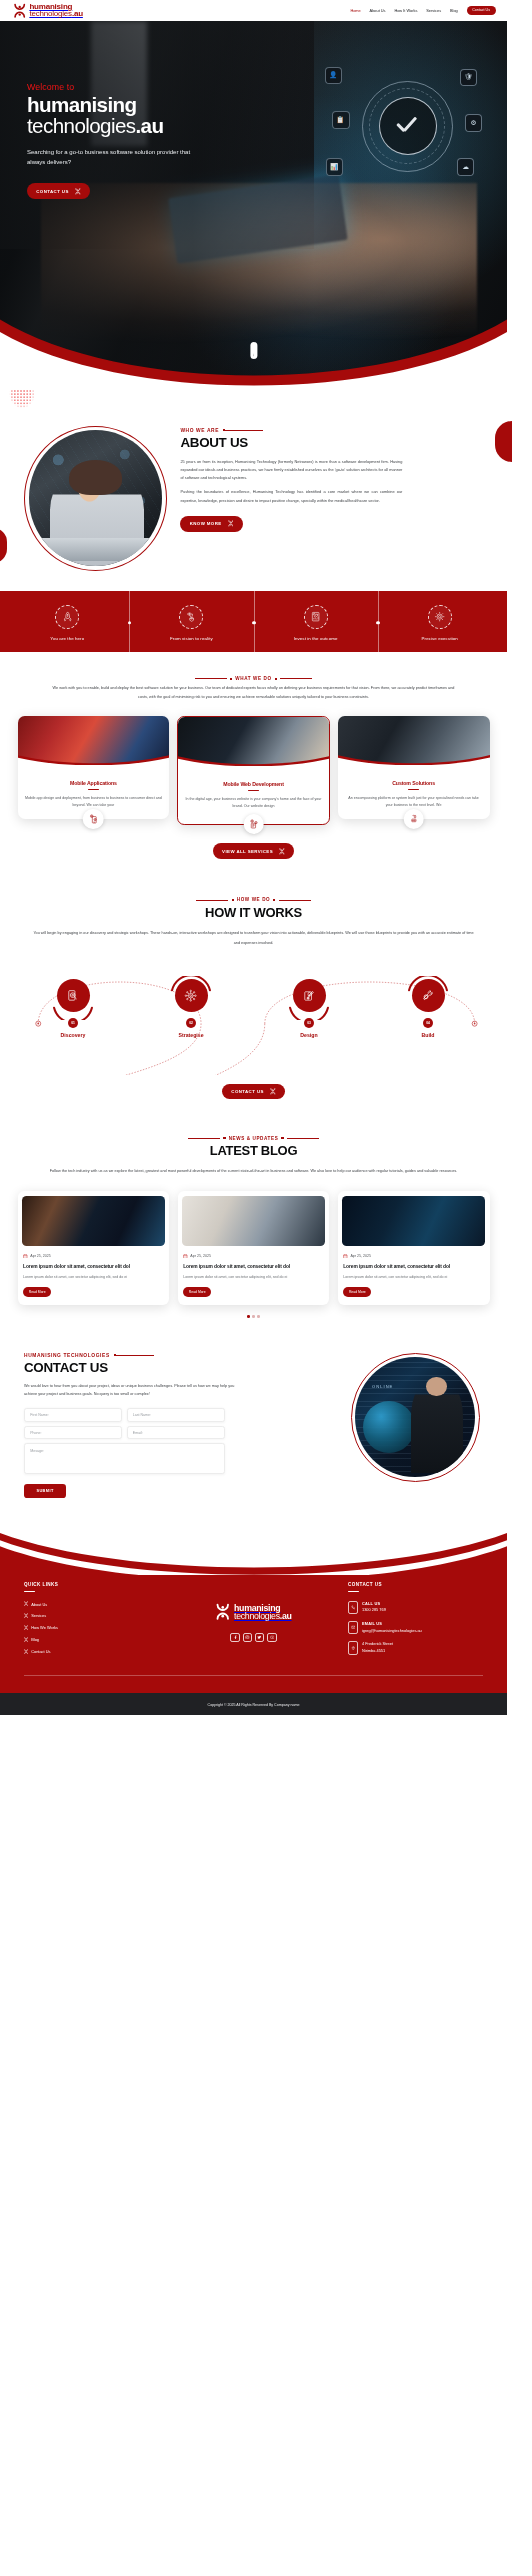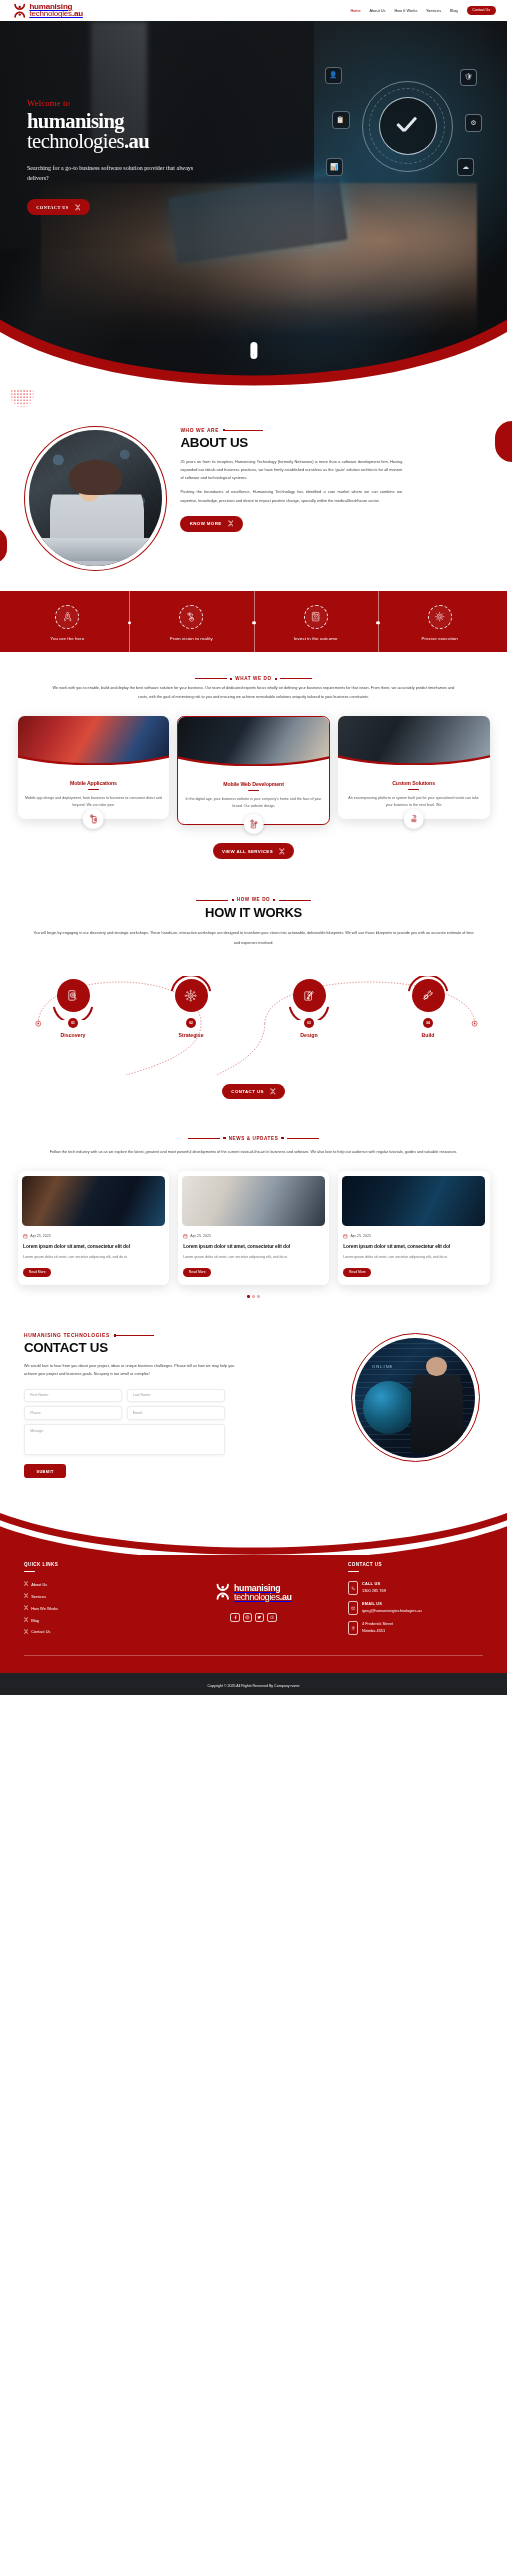--- a/index.html
+++ b/index.html
@@ -67,21 +67,21 @@
     border:1px solid rgba(225,235,245,.85);}
   .hud-check{position:absolute;left:72px;top:58px;width:27px;height:23px;}
   .hud-check:before,.hud-check:after{content:"";position:absolute;background:#f2f6fa;border-radius:1px;}
   .hud-check:before{left:2.1px;top:10.3px;width:9.8px;height:2.6px;transform:rotate(45deg);}
   .hud-check:after{left:7.2px;top:7.2px;width:17.5px;height:2.6px;transform:rotate(-48deg);}
   .hud-chip{position:absolute;width:17.5px;height:17.5px;border-radius:4.1px;
     background:rgba(14,18,24,.72);border:0.5px solid rgba(180,205,225,.5);
     display:flex;align-items:center;justify-content:center;color:#cfe0ec;font-size:6.7px;}
   .hero-dark-fade{position:absolute;inset:0;background:linear-gradient(90deg,rgba(5,7,9,.82) 0%,rgba(5,7,9,.55) 38%,rgba(5,7,9,.12) 62%,rgba(5,7,9,0) 100%);}
 
-  .hero-copy{position:absolute;left:27px;top:77px;z-index:6;font-family:Liberation Serif, serif;}
+  .hero-copy{position:absolute;left:27px;top:61px;z-index:6;}
   .hero-kicker{color:#f01414;font-size:8.8px;font-weight:500;letter-spacing:0.1px;margin-bottom:3.1px;}
   .hero-h1{color:#fff;font-size:20.6px;font-weight:800;letter-spacing:-0.6px;line-height:1.0;}
   .hero-h2{color:#fff;font-size:20.6px;font-weight:300;letter-spacing:-0.6px;line-height:1.04;}
   .hero-h2 b{font-weight:800;}
   .hero-sub{color:#e9ecef;font-size:6px;line-height:1.75;margin-top:10.3px;max-width:170px;}
   .btn-pill{display:inline-flex;align-items:center;gap:6.2px;background:var(--red);color:#fff;
     border:none;border-radius:15.5px;padding:4.6px 9.3px;font-size:4.4px;font-weight:600;
     letter-spacing:0.4px;cursor:pointer;font-family:inherit;}
   .hero-cta{margin-top:15.5px;}
   .dna{width:5.7px;height:6.7px;flex:0 0 auto;}
@@ -643,20 +643,21 @@
   </section>
 
   <section class="blog">
     <div class="eyebrow-c">
       <span class="ln"></span>
       <span class="sq"></span>
       <span>NEWS &amp; UPDATES</span>
       <span class="sq"></span>
       <span class="ln"></span>
     </div>
+    <h2 class="sec-title-c">LATEST BLOG</h2>
     <p class="blog-lead">Follow the tech industry with us as we explore the latest, greatest and most powerful developments of the current state-of-the-art in business and software. We also love to help our audience with regular tutorials, guides and valuable resources.</p>
 
     <div class="blog-cards">
 
       <article class="bcard">
         <div class="bcard-img bi1"></div>
         <div class="bcard-meta">
           <span>
             <svg viewBox="0 0 14 14" width="4.6" height="4.6" fill="none" stroke="#C11212" stroke-width="1.2">
               <rect x="1.5" y="2.5" width="11" height="10" rx="1.2"></rect>

